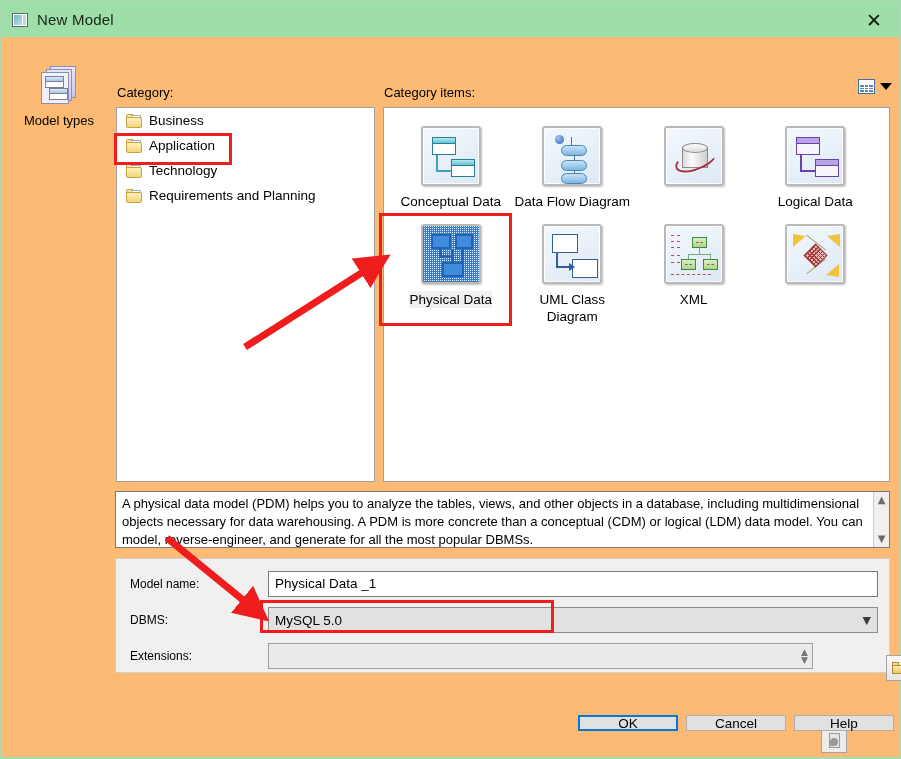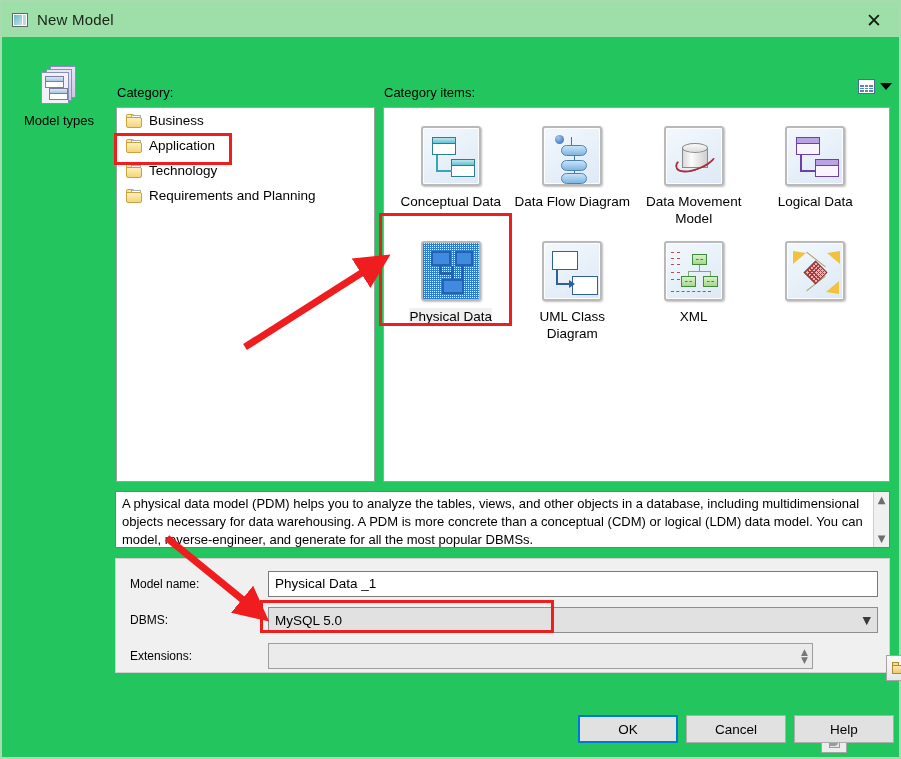--- a/index.html
+++ b/index.html
@@ -9,21 +9,21 @@
     font-family: "Liberation Sans", sans-serif;
     font-size: 13px;
     color: #000;
     background: #f0f0f0;
     overflow: hidden;
     position: relative;
   }
   #window {
     position: absolute; inset: 0;
     border: 2px solid #a8dcb0;
-    background: #22c55e;
+    background: #fdba74;
     display: flex; flex-direction: column;
   }
   
   #titlebar {
     height: 35px; flex: 0 0 35px;
     background: #9edfa9;
     display: flex; align-items: center;
     padding-left: 10px;
     position: relative;
   }
@@ -333,21 +333,21 @@
   .mb-doc { width:14px; height:15px; position:relative; }
   .mb-doc .p { position:absolute; left:2px; top:0; width:11px; height:15px;
     background:#fff; border:1px solid #888; }
   .mb-doc.gray .p { background:#e6e6e6; border-color:#9a9a9a; }
   .mb-doc.gray .blob { position:absolute; left:3px; top:5px; width:8px; height:8px;
     background:#9a9a9a; border-radius:50% 50% 50% 0; }
 
   
   #btnbar { position:absolute; left:0; right:0; bottom:12px; height:30px; }
   .dlg-btn {
-    position:absolute; height:28px; width:100px;
+    position:absolute; height:16px; width:100px;
     border:1px solid #adadad; background:#e1e1e1;
     font-family:"Liberation Sans", sans-serif; font-size:13.5px;
     display:flex; align-items:center; justify-content:center; cursor:pointer;
   }
   .dlg-btn.default { border:2px solid #0078d7; background:#e1e1e1; }
   #btn-ok { left:576px; }
   #btn-cancel { left:684px; }
   #btn-help { left:792px; }
 
   
@@ -470,21 +470,20 @@
         </div>
 
         <div class="item-cell">
           <div class="item-ico">
             <span class="cyl">
                 <span class="body"></span>
                 <span class="top"></span>
               </span>
             <span class="ring"></span>
           </div>
-          <div class="item-label">Data Movement Model</div>
         </div>
 
         <div class="item-cell">
           <div class="item-ico">
             <span class="l-box" style="left:9px;  top:9px;  width:24px; height:18px;"></span>
             <span class="l-box" style="left:28px; top:31px; width:24px; height:18px;"></span>
             <span class="l-line" style="left:13px; top:27px; width:2px; height:17px;"></span>
             <span class="l-line" style="left:13px; top:42px; width:16px; height:2px;"></span>
           </div>
           <div class="item-label">Logical Data</div>

